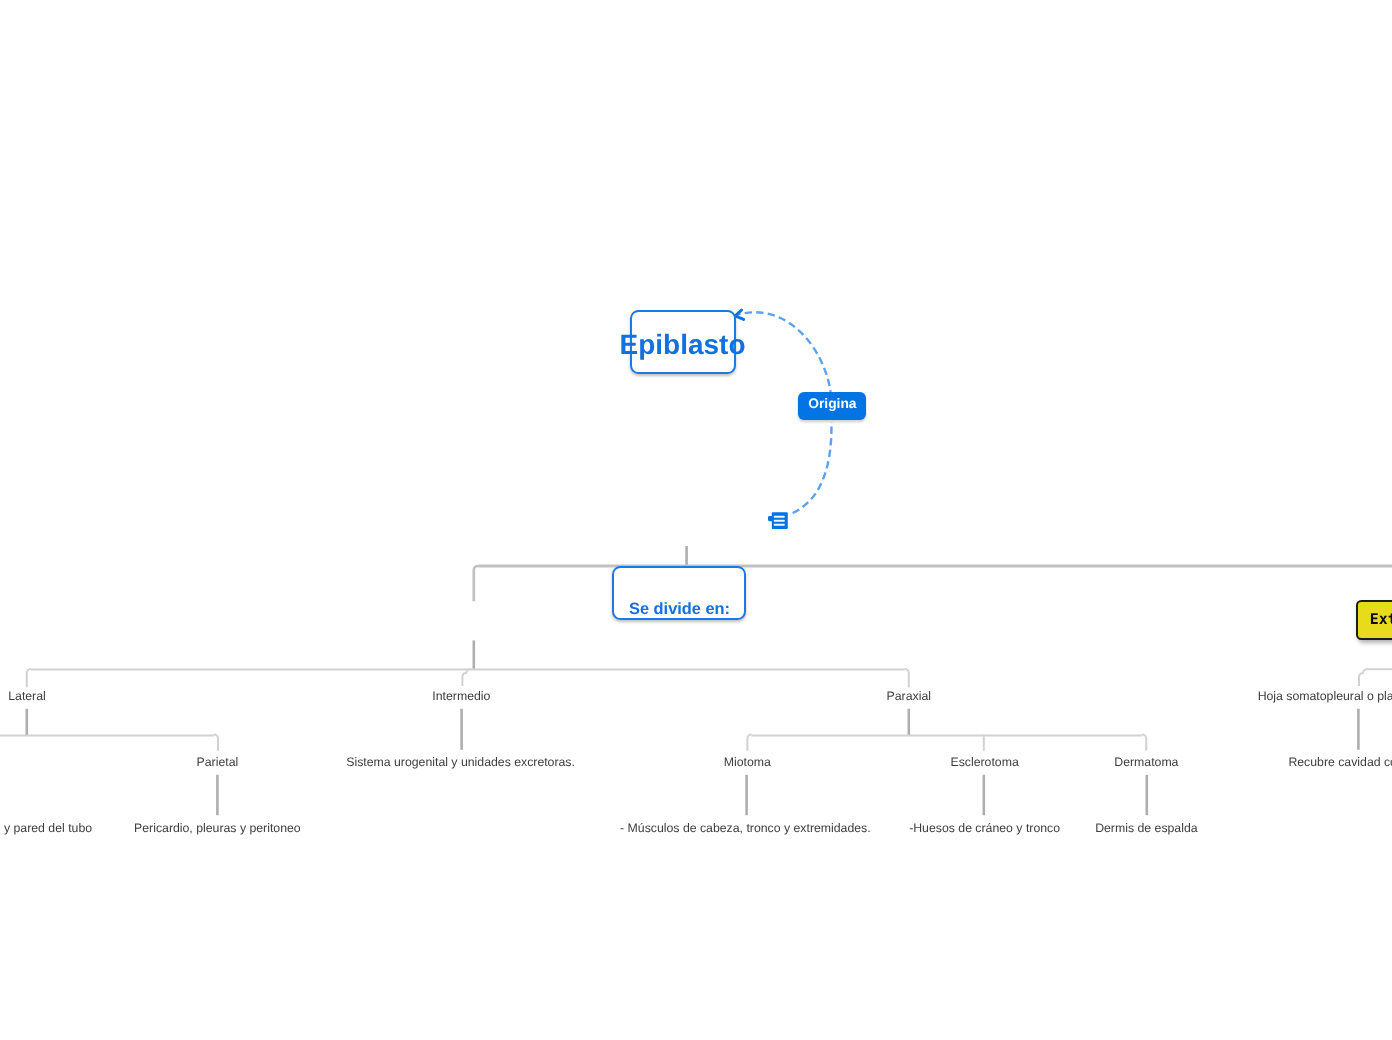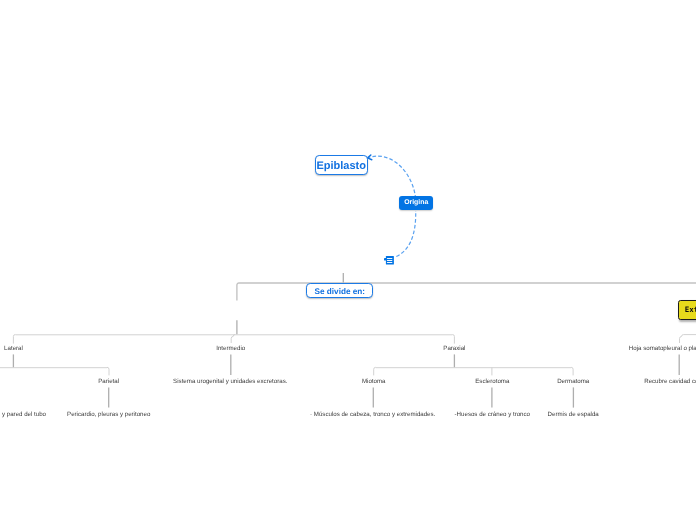--- a/index.html
+++ b/index.html
@@ -73,40 +73,40 @@
       <path d="M0 367.7 H107"></path>
       <path d="M107 367.3 a2 2 0 0 1 2 2 V375.4"></path>
 
       <path d="M375.7 367.7 H571.1"></path>
       <path d="M375.7 367.3 a2 2 0 0 0 -2 2 V375.4"></path>
       <path d="M571.1 367.3 a2 2 0 0 1 2 2 V375.4"></path>
       <path d="M491.9 367.3 V375.4"></path>
     </g>
   </svg>
 
-  <div class="node n-white" style="left:315px;top:155px;width:52.5px;height:20px;font-size:11px;padding-top:2px;">
+  <div class="node n-white" style="left:315px;top:155px;width:52.5px;height:32px;font-size:14px;padding-top:2px;">
     <span>Epiblasto</span>
   </div>
 
   <div class="node n-blue" style="left:399.3px;top:196.2px;width:33.8px;height:14.2px;font-size:6.9px;border-radius:3px;padding-top:1px;">
     <span>Origina</span>
   </div>
 
 
   <div class="note-ico" style="left:384.2px;top:256.0px;width:9.9px;height:8.6px;">
     <svg viewBox="0 0 99 86" width="9.9" height="8.6" xmlns="http://www.w3.org/2000/svg">
       <path d="M0 27 q0-7 7-7 h22 v26 h-22 q-7 0 -7 -7 z" fill="#0274e4"></path>
       <rect x="19" y="1" width="80" height="84" rx="5" fill="#0274e4"></rect>
       <rect x="29" y="19" width="55" height="10" rx="3.5" fill="#f2f6fb"></rect>
       <rect x="29" y="39" width="55" height="10" rx="3.5" fill="#f2f6fb"></rect>
       <rect x="29" y="59" width="55" height="10" rx="3.5" fill="#f2f6fb"></rect>
     </svg>
   </div>
 
-  <div class="node n-white" style="left:306.2px;top:283.2px;width:67.2px;height:15px;font-size:8.2px;padding-top:2px;">
+  <div class="node n-white" style="left:306.2px;top:283.2px;width:67.2px;height:27px;font-size:8.2px;padding-top:2px;align-items:flex-end;">
     <span>Se divide en:</span>
   </div>
 
 
   <div class="node n-yellow" style="left:678.2px;top:300.3px;width:85px;height:19.6px;font-size:7.45px;">
     <span>Extraembrionario</span>
   </div>
 
   <div class="plain" style="left:13.5px;top:345.7px;">
     <span>Lateral</span>

